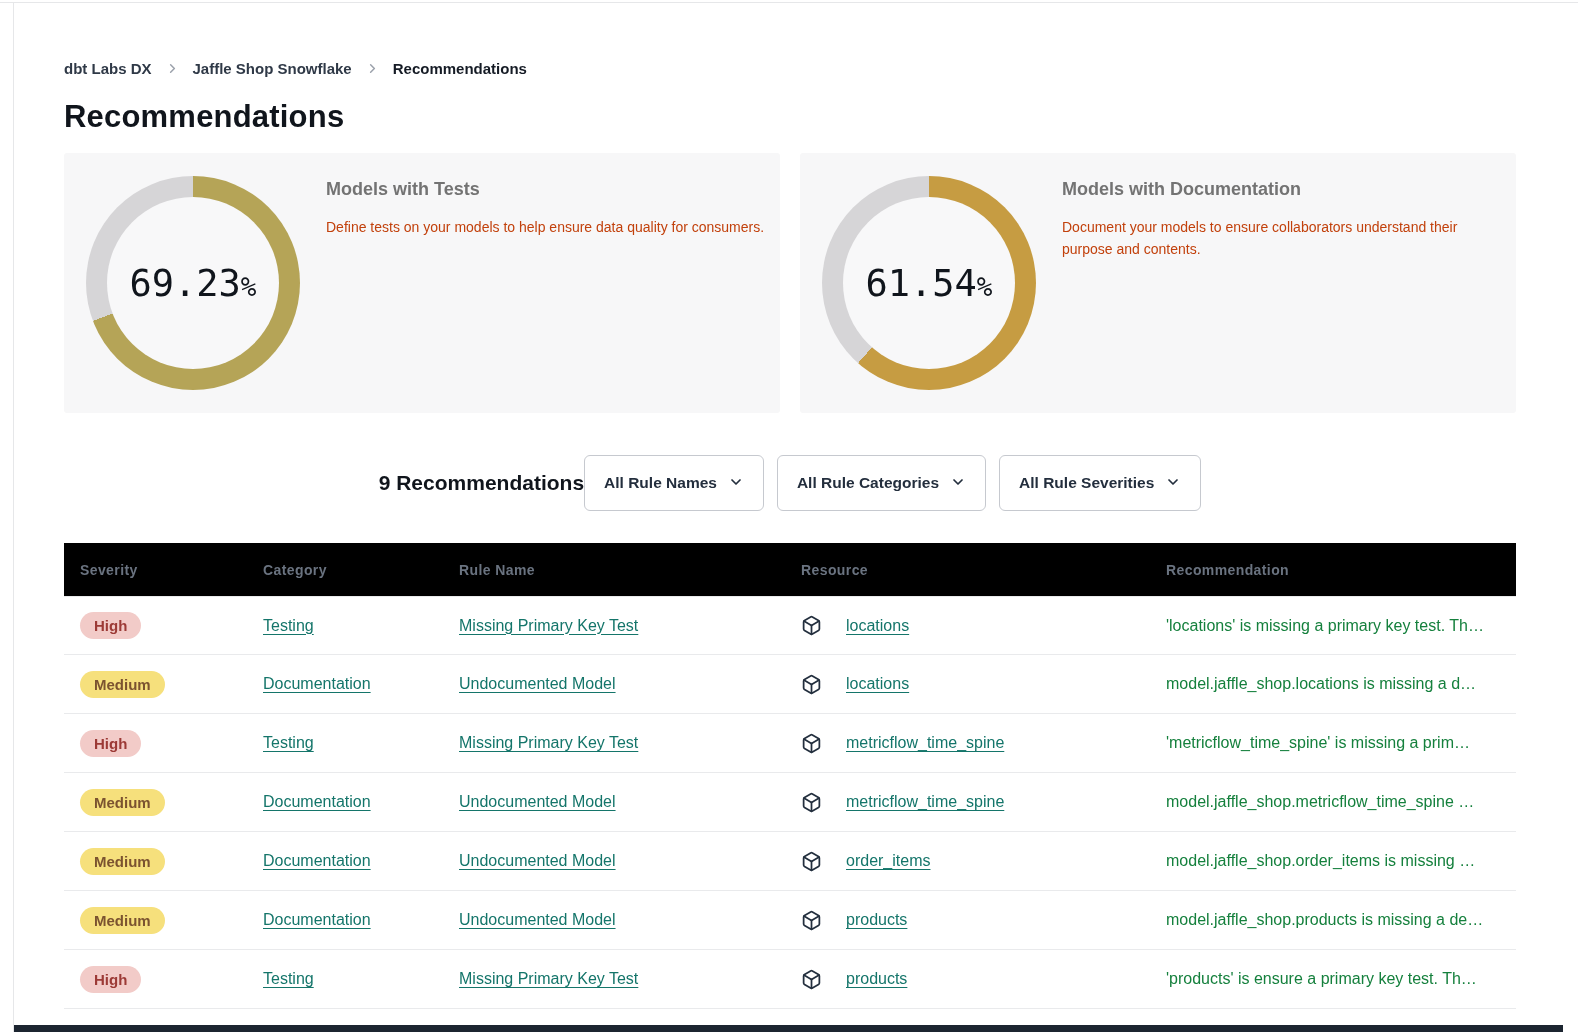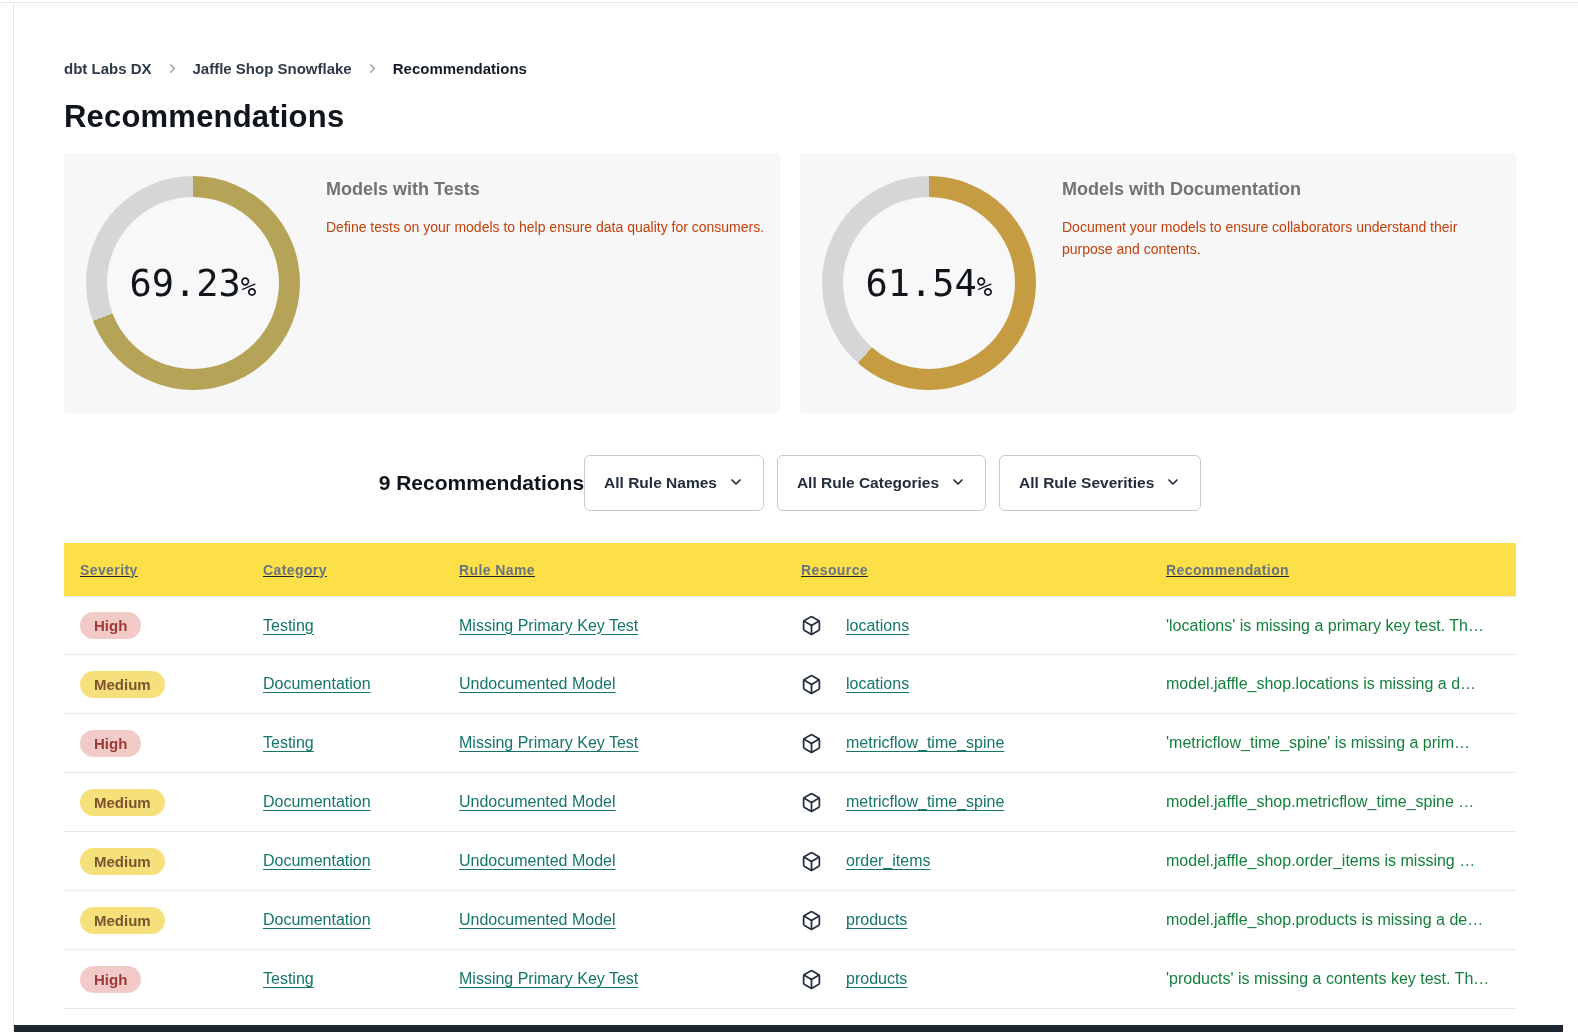--- a/index.html
+++ b/index.html
@@ -40,21 +40,21 @@
   .list-title { font-size: 21px; font-weight: 700; color: #10151c; }
   .filters { display: flex; gap: 13px; }
   .filter-btn { display: inline-flex; align-items: center; gap: 11px; height: 56px; padding: 0 19px;
     background: #fff; border: 1px solid #c6c9cf; border-radius: 6px; cursor: pointer;
     font-family: "Liberation Sans", sans-serif; font-size: 15.5px; font-weight: 600; color: #232e3d; }
   .filter-btn svg { margin-top: 1px; }
 
   
   .table { margin-top: 32px; }
   .t-row { display: grid; grid-template-columns: 183px 196px 342px 365px 1fr; padding-left: 16px; align-items: center; }
-  .t-head { height: 53px; background: #fde047; text-decoration: underline; }
+  .t-head { height: 53px; background: #000000; }
   .t-head .th { font-size: 14px; font-weight: 600; color: #6a7380; letter-spacing: .4px; }
   .t-body .t-row { height: 59px; border-bottom: 1px solid #e9eaec; font-size: 16px; }
   .t-body .t-row:first-child { border-top: 1px solid #e9eaec; }
 
   .badge { display: inline-block; padding: 5px 14px; border-radius: 999px; font-size: 15px; font-weight: 700; }
   a.cell-link { color: #14756a; text-decoration: underline; text-underline-offset: 3px; text-decoration-thickness: 1px; }
   .resource-cell { display: flex; align-items: center; gap: 24px; }
   .box-icon { flex: none; display: inline-flex; color: #232f3e; }
   .rec-text { color: #15803d; white-space: nowrap; overflow: hidden; }
 </style>
@@ -261,20 +261,20 @@
     <div class="resource-cell">
       <span class="box-icon">
         <svg width="21" height="21" viewBox="0 0 24 24" fill="none" stroke="currentColor" stroke-width="2" stroke-linecap="round" stroke-linejoin="round">
           <path d="M21 16V8a2 2 0 0 0-1-1.73l-7-4a2 2 0 0 0-2 0l-7 4A2 2 0 0 0 3 8v8a2 2 0 0 0 1 1.73l7 4a2 2 0 0 0 2 0l7-4A2 2 0 0 0 21 16z"></path>
           <polyline points="3.27 6.96 12 12.01 20.73 6.96"></polyline>
           <line x1="12" y1="22.08" x2="12" y2="12"></line>
         </svg>
       </span>
       <a href="#" class="cell-link">products</a>
     </div>
-    <div class="rec-text">'products' is missing a contents key test. Th…</div>
+    <div class="rec-text">'products' is ensure a primary key test. Th…</div>
   </div>
 </div>
   </div>
 
 </div>
 
 <div class="bottom-bar"></div>
 
 </body></html>

